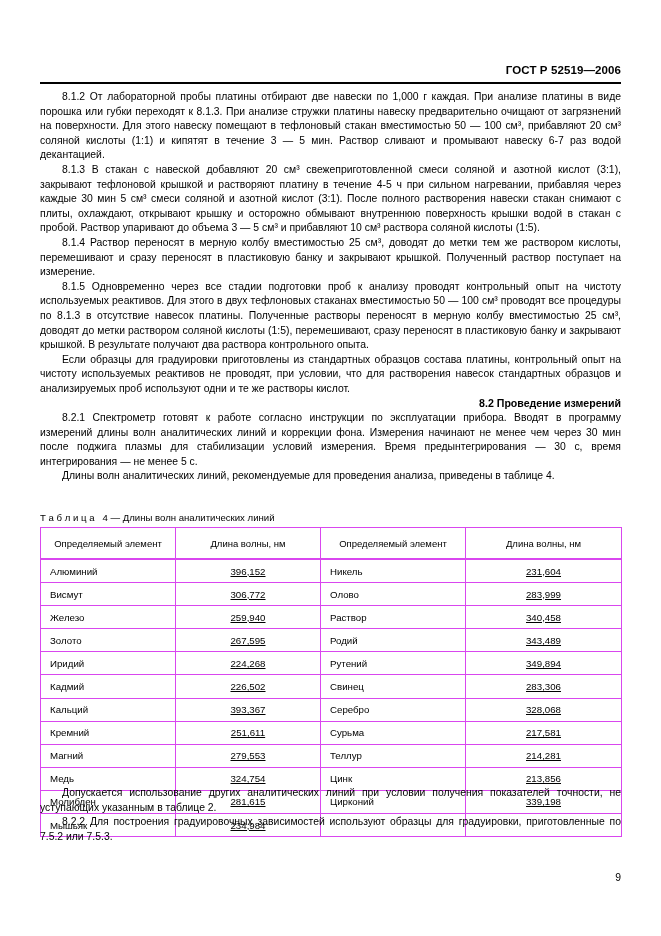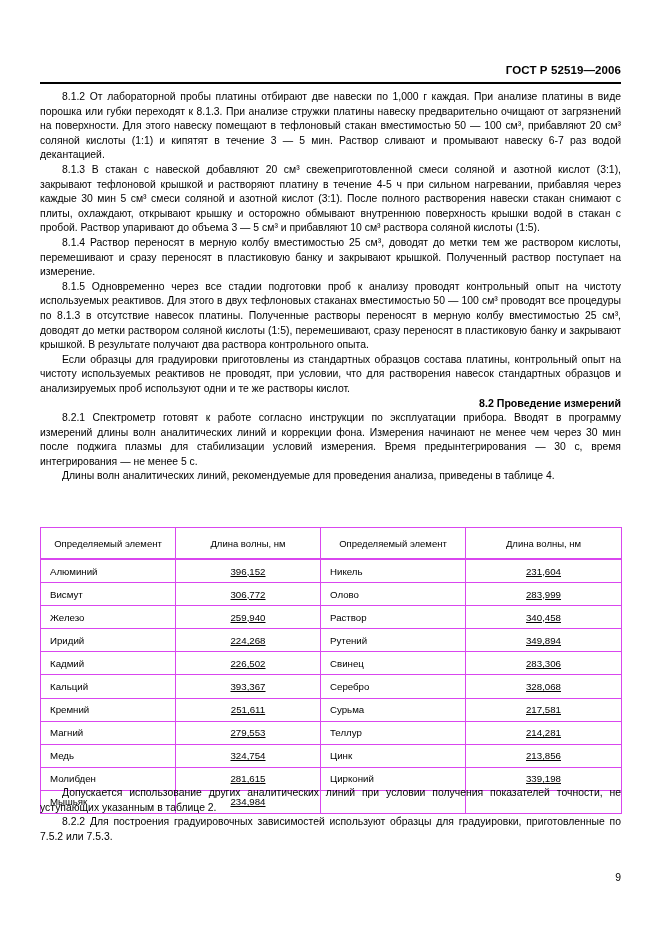--- a/index.html
+++ b/index.html
@@ -141,20 +141,21 @@
     <p class="para">8.1.2  От лабораторной пробы платины отбирают две навески по 1,000 г каждая. При анализе платины в виде порошка или губки переходят к 8.1.3. При анализе стружки платины навеску предварительно очищают от загрязнений на поверхности. Для этого навеску помещают в тефлоновый стакан вместимостью 50 — 100 см³, прибавляют 20 см³ соляной кислоты (1:1) и кипятят в течение 3 — 5 мин. Раствор сливают и промывают навеску 6-7 раз водой декантацией.</p>
     <p class="para">8.1.3  В стакан с навеской добавляют 20 см³ свежеприготовленной смеси соляной и азотной кислот (3:1), закрывают тефлоновой крышкой и растворяют платину в течение 4-5 ч при сильном нагревании, прибавляя через каждые 30 мин 5 см³ смеси соляной и азотной кислот (3:1). После полного растворения навески стакан снимают с плиты, охлаждают, открывают крышку и осторожно обмывают внутреннюю поверхность крышки водой в стакан с пробой. Раствор упаривают до объема 3 — 5 см³ и прибавляют 10 см³ раствора соляной кислоты (1:5).</p>
     <p class="para">8.1.4  Раствор переносят в мерную колбу вместимостью 25 см³, доводят до метки тем же раствором кислоты, перемешивают и сразу переносят в пластиковую банку и закрывают крышкой. Полученный раствор поступает на измерение.</p>
     <p class="para">8.1.5  Одновременно через все стадии подготовки проб к анализу проводят контрольный опыт на чистоту используемых реактивов. Для этого в двух тефлоновых стаканах вместимостью 50 — 100 см³ проводят все процедуры по 8.1.3 в отсутствие навесок платины. Полученные растворы переносят в мерную колбу вместимостью 25 см³, доводят до метки раствором соляной кислоты (1:5), перемешивают, сразу переносят в пластиковую банку и закрывают крышкой. В результате получают два раствора контрольного опыта.</p>
     <p class="para">Если образцы для градуировки приготовлены из стандартных образцов состава платины, контрольный опыт на чистоту используемых реактивов не проводят, при условии, что для растворения навесок стандартных образцов и анализируемых проб используют одни и те же растворы кислот.</p>
     <h4 class="subhead">8.2  Проведение измерений</h4>
     <p class="para">8.2.1  Спектрометр готовят к работе согласно инструкции по эксплуатации прибора. Вводят в программу измерений длины волн аналитических линий и коррекции фона. Измерения начинают не менее чем через 30 мин после поджига плазмы для стабилизации условий измерения. Время предынтегрирования — 30 с, время интегрирования — не менее 5 с.</p>
     <p class="para">Длины волн аналитических линий, рекомендуемые для проведения анализа, приведены в таблице 4.</p>
   </div>
 
+  <div class="table-caption">Т а б л и ц а   4 — Длины волн аналитических линий</div>
 
   <table class="wave-table">
     <colgroup>
       <col class="c-el">
         <col class="c-wl">
         <col class="c-el2">
         <col class="c-wl2">
     </colgroup>
     <thead>
       <tr>
@@ -177,20 +178,26 @@
           <td class="el">Олово</td>
           <td class="wl">283,999</td>
         </tr>
         <tr>
           <td class="el">Железо</td>
           <td class="wl">259,940</td>
           <td class="el">Раствор</td>
           <td class="wl">340,458</td>
         </tr>
         <tr>
+          <td class="el">Золото</td>
+          <td class="wl">267,595</td>
+          <td class="el">Родий</td>
+          <td class="wl">343,489</td>
+        </tr>
+        <tr>
           <td class="el">Иридий</td>
           <td class="wl">224,268</td>
           <td class="el">Рутений</td>
           <td class="wl">349,894</td>
         </tr>
         <tr>
           <td class="el">Кадмий</td>
           <td class="wl">226,502</td>
           <td class="el">Свинец</td>
           <td class="wl">283,306</td>

